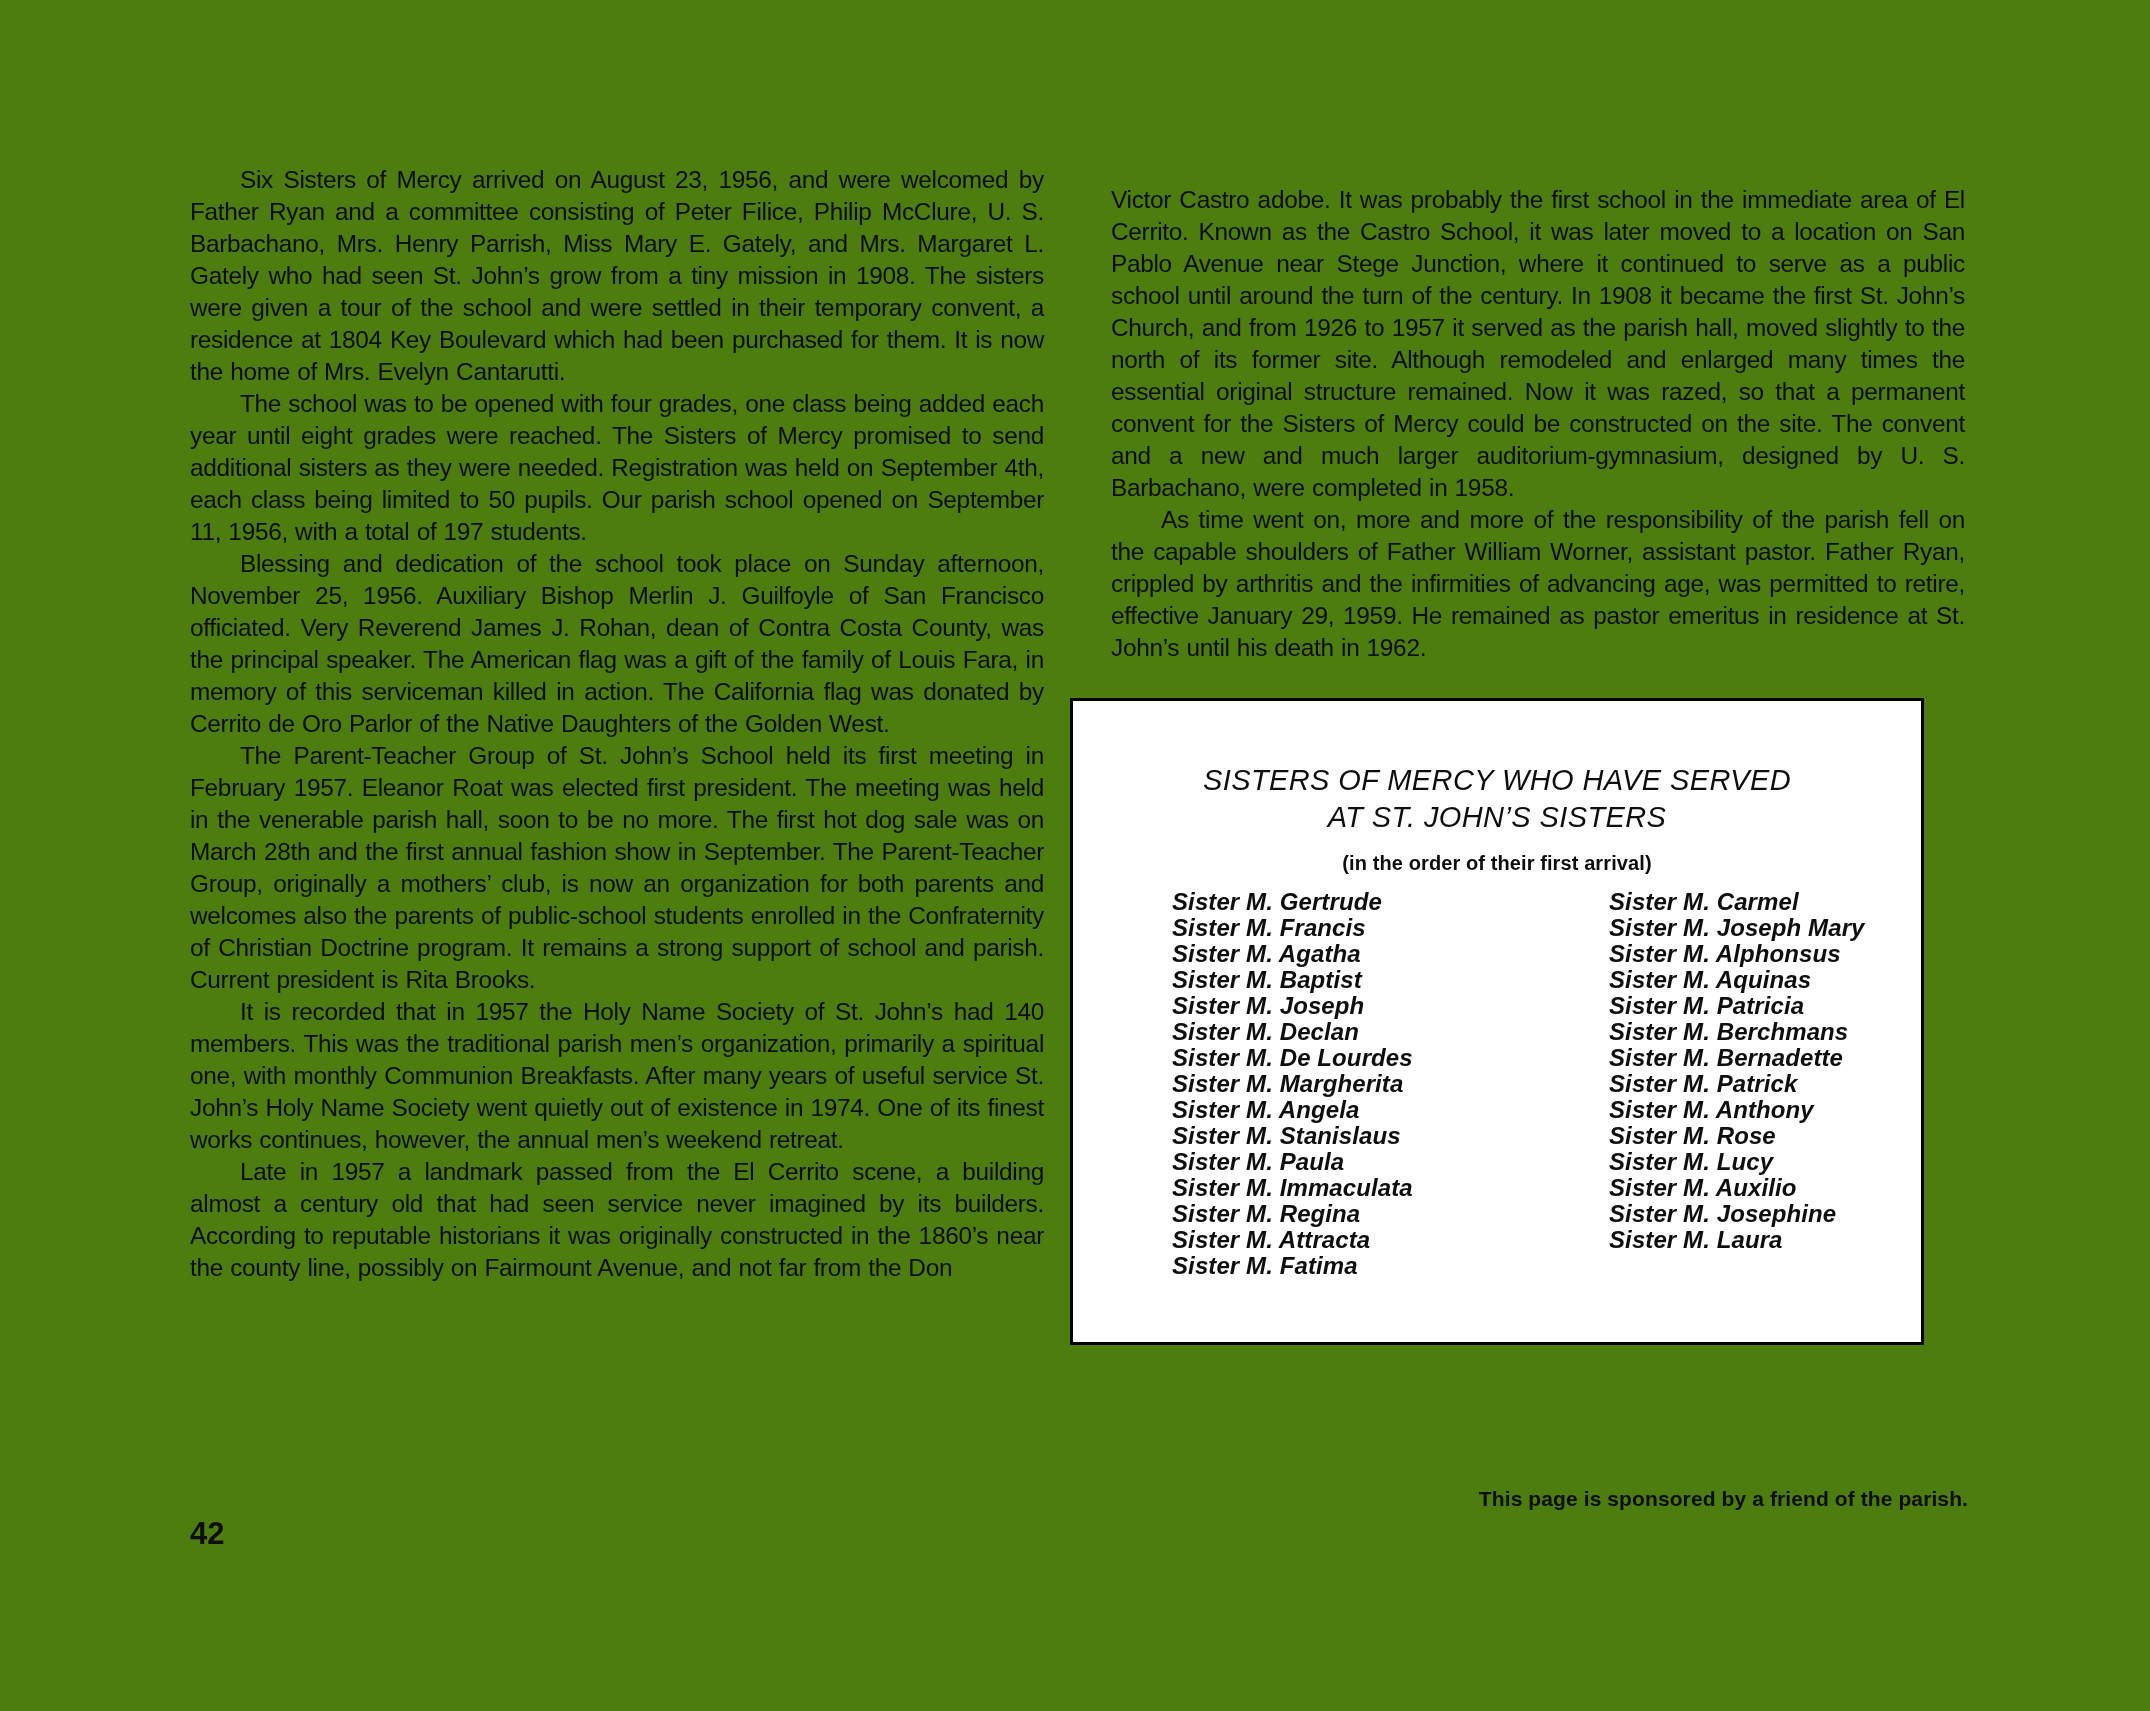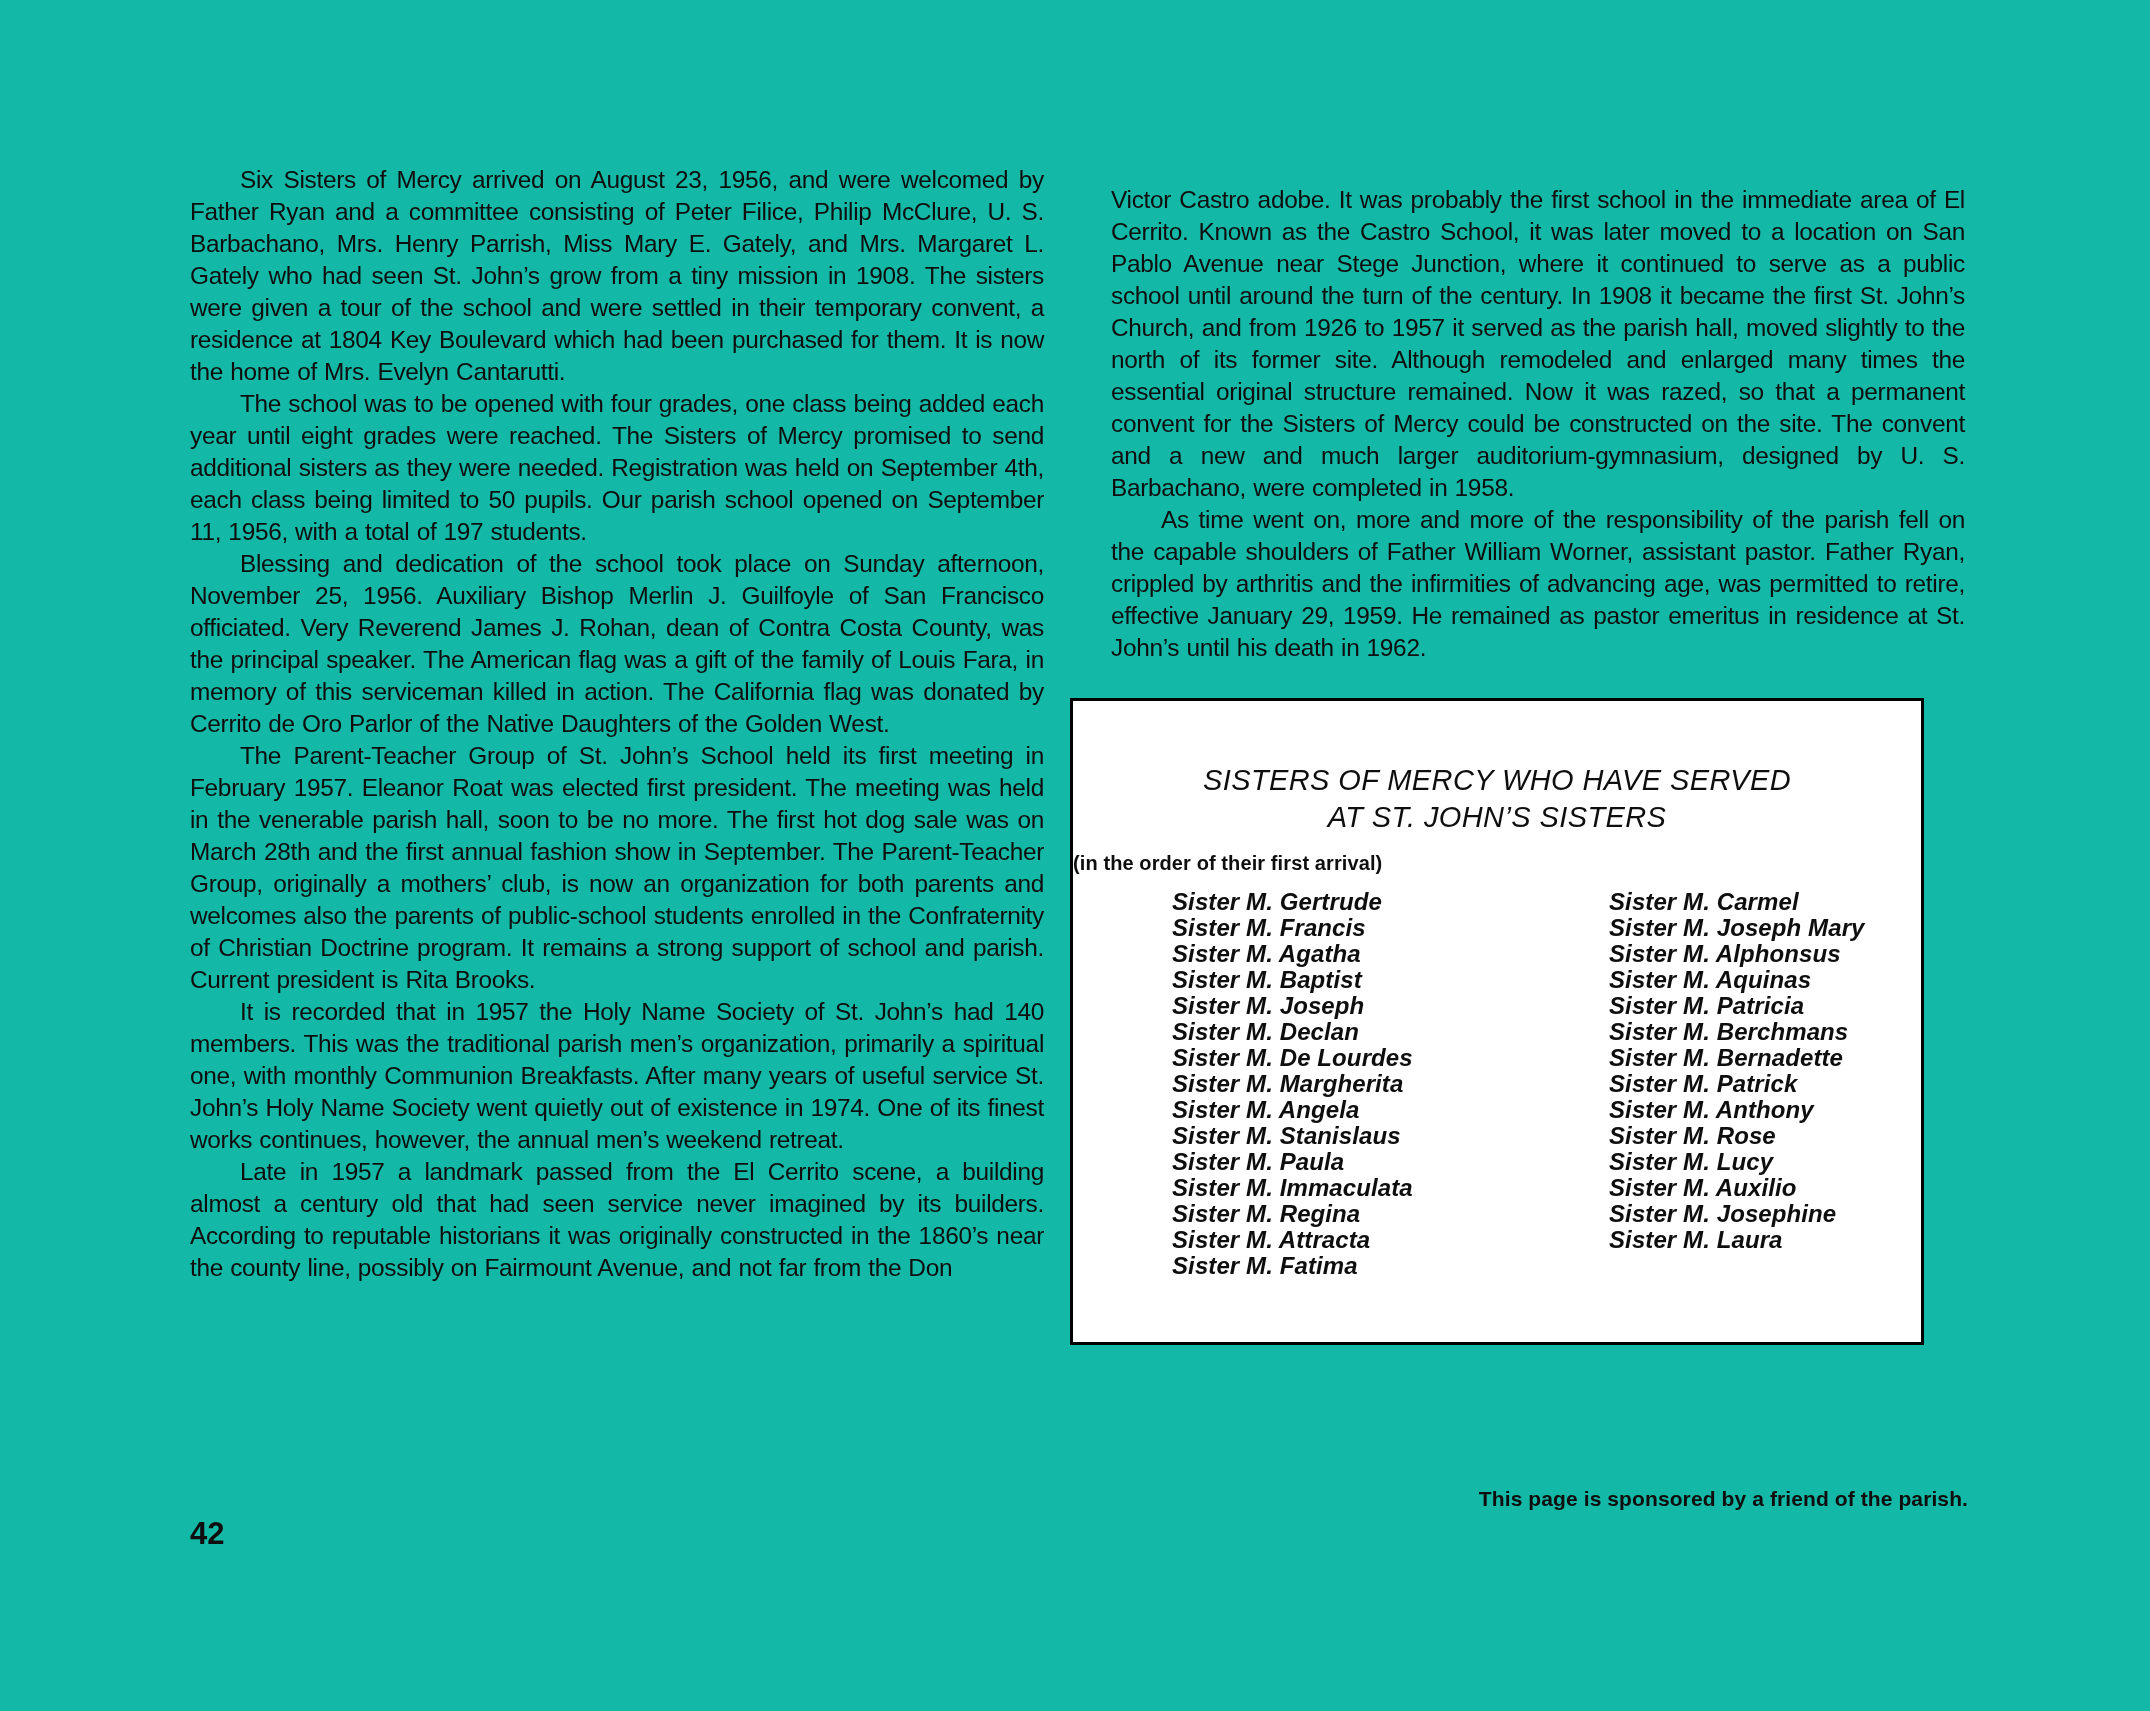--- a/index.html
+++ b/index.html
@@ -4,21 +4,21 @@
 <style>
   html, body {
     margin: 0;
     padding: 0;
     background: #ffffff;
   }
   .page {
     position: relative;
     width: 2151px;
     height: 1711px;
-    background: #14b8a6;
+    background: #4d7c0f;
     color: #0e0e0e;
     font-family: "Liberation Sans", sans-serif;
     overflow: hidden;
   }
   
   .column {
     position: absolute;
     top: 164px;
     width: 854px;
     font-size: 24.4px;
@@ -51,21 +51,21 @@
   .box-title {
     margin-top: 61px;
     text-align: center;
     font-style: italic;
     font-size: 29px;
     line-height: 37px;
     letter-spacing: 0.4px;
   }
   .box-subtitle {
     margin-top: 16px;
-    text-align: left;
+    text-align: center;
     font-weight: bold;
     font-size: 20px;
     letter-spacing: 0.1px;
   }
   .sister-list {
     position: absolute;
     top: 188px;
     font-style: italic;
     font-weight: bold;
     font-size: 24px;

